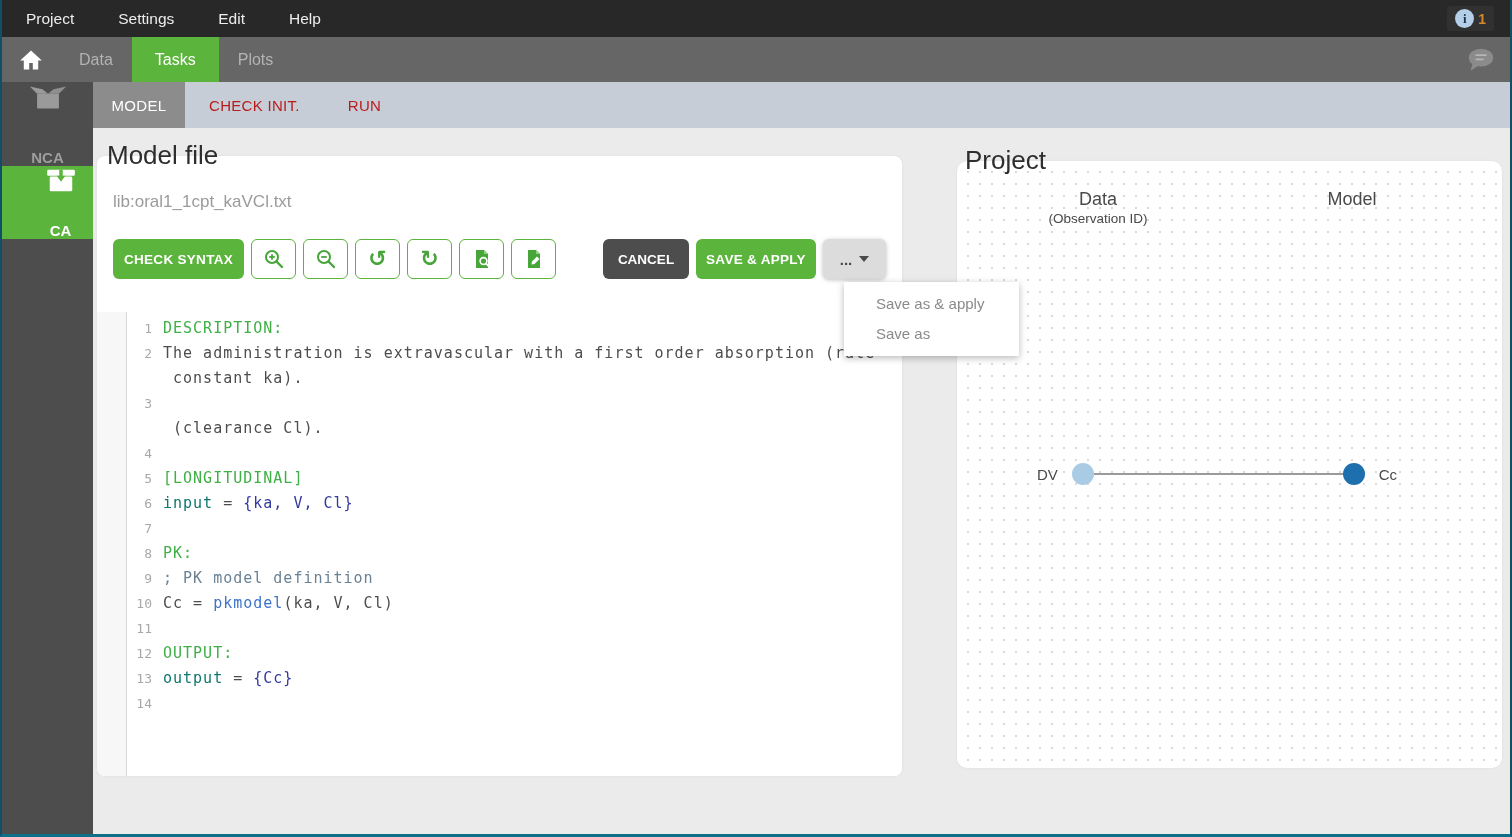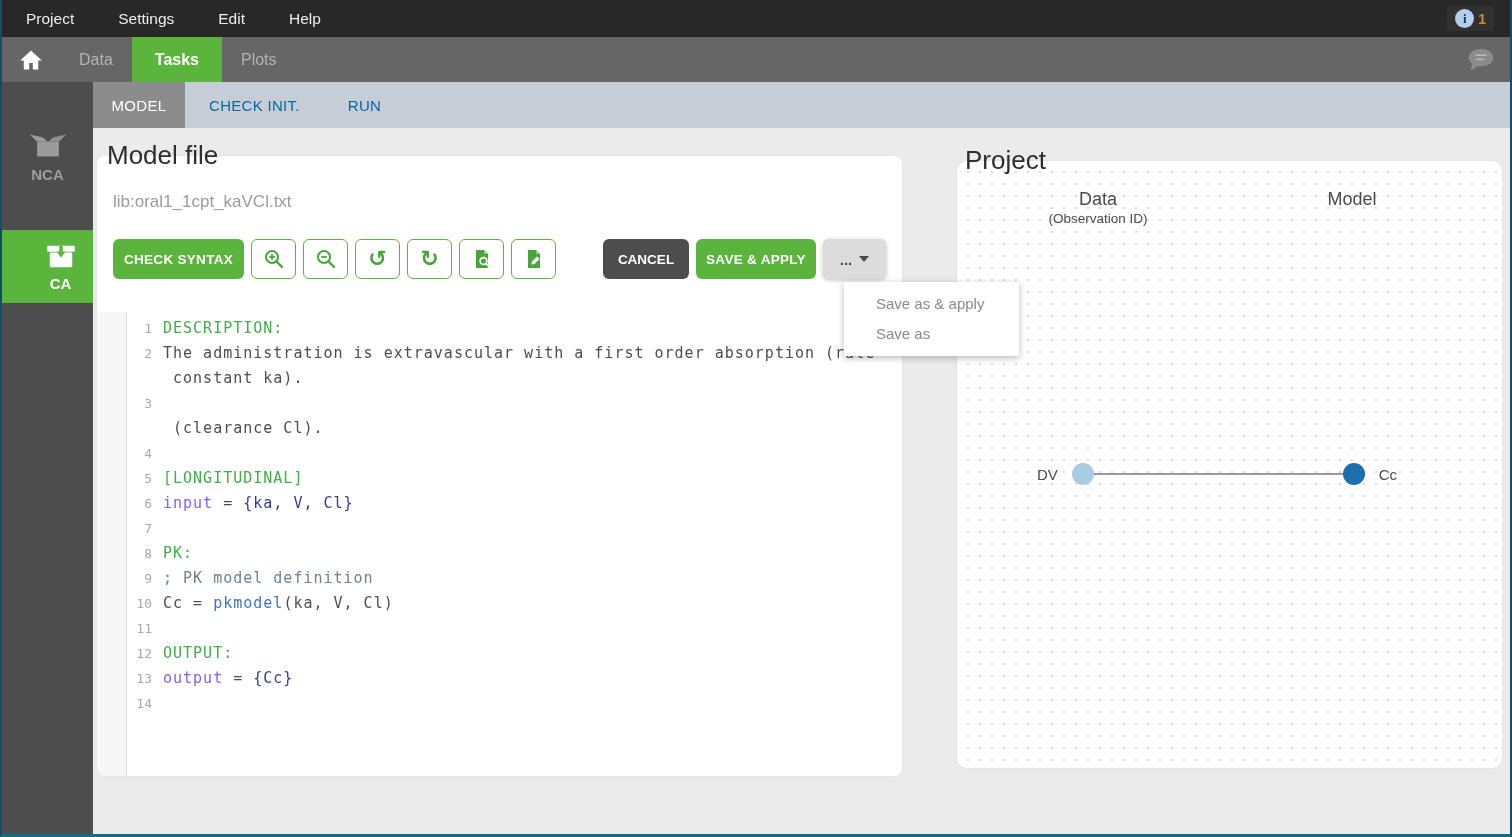--- a/index.html
+++ b/index.html
@@ -27,34 +27,34 @@
                 background:#313131; border-radius:3px; padding:3px 8px; }
   .info-circle { width:19px; height:19px; border-radius:50%; background:#b5cfe9; color:#17324e;
                  font-weight:bold; font-size:13px; font-family:"Liberation Serif", serif;
                  display:flex; align-items:center; justify-content:center; }
   .info-count { color:#d8872b; font-size:14px; font-weight:bold; }
 
   
   .tabbar { height:45px; background:#666666; display:flex; align-items:stretch; flex:none; }
   .home-btn { width:58px; display:flex; align-items:center; justify-content:center; }
   .tab { font-size:16px; color:#b3b3b3; display:flex; align-items:center; padding:0 19px; cursor:default; }
-  .tab.active { background:#5bb53c; color:#fff; font-weight:bold; padding:0 23px; }
+  .tab.active { background:#5bb53c; color:#fff; font-weight:normal; padding:0 23px; }
   .chat-btn { margin-left:auto; width:58px; display:flex; align-items:center; justify-content:center; }
 
   
   .body-row { flex:1; display:flex; min-height:0; }
   .sidebar { width:91px; background:#4d4d4d; flex:none; display:flex; flex-direction:column; }
-  .side-item { height:84px; display:flex; flex-direction:column; align-items:center; justify-content:center; gap:5px; cursor:default;margin-top:32px; }
+  .side-item { height:84px; display:flex; flex-direction:column; align-items:center; justify-content:space-between; gap:5px; cursor:default; }
   .side-item .side-label { font-size:15px; font-weight:bold; color:#9e9e9e; }
   .side-item.active { background:#5bb53c; height:73px;padding-left:26px; }
   .side-item.active .side-label { color:#fff; }
 
   .main { flex:1; display:flex; flex-direction:column; min-width:0; }
   .subtabbar { height:46px; background:#c6cdd7; display:flex; align-items:stretch; flex:none; }
-  .subtab { font-size:15px; color:#0369a1; display:flex; align-items:center; justify-content:center; padding:0 24px; letter-spacing:.3px; cursor:default; }
+  .subtab { font-size:15px; color:#b91c1c; display:flex; align-items:center; justify-content:center; padding:0 24px; letter-spacing:.3px; cursor:default; }
   .subtab.active { background:#8c8c8c; color:#fff; width:92px; padding:0; }
   .content { flex:1; position:relative; background:#ebebeb; min-height:0; }
 
   
   .model-panel { position:absolute; left:4px; top:28px; width:805px; height:620px;
                  background:#fff; border-radius:8px; box-shadow:0 0 3px rgba(0,0,0,.06); }
   .panel-heading { position:absolute; top:-16px; left:10px; font-size:26px; color:#2e2e2e; white-space:nowrap; }
   .lib-path { position:absolute; top:36px; left:16px; font-size:17px; color:#9b9b9b; }
   .toolbar { position:absolute; top:83px; left:16px; right:16px; display:flex; gap:7px; align-items:center; }
   .btn { border:none; border-radius:6px; height:40px; font-family:"Liberation Sans",sans-serif; cursor:pointer; }
@@ -78,21 +78,21 @@
             font-family:"DejaVu Sans Mono", monospace; font-size:15px; overflow:hidden;
             border-bottom-left-radius:8px; border-bottom-right-radius:8px; }
   .gutter { width:30px; background:#f7f7f7; border-right:1px solid #dadada; flex:none; }
   .codearea { flex:1; background:#fff; }
   .ed-row { display:flex; height:25px; line-height:25px; }
   .ed-num { width:30px; margin-left:-31px; flex:none; text-align:right; padding-right:5px; color:#a8a8a8; font-size:13px; }
   .ed-code { white-space:pre; padding-left:6px; letter-spacing:1px; }
   .editor-inner { display:flex; flex-direction:column; padding-top:4px; width:100%; margin-left:31px; }
   .seg-plain   { color:#4d4d4d; }
   .seg-green   { color:#3faf46; }
-  .seg-teal    { color:#8b5cf6; }
+  .seg-teal    { color:#0f766e; }
   .seg-navy    { color:#3339a0; }
   .seg-blue    { color:#3e74c8; }
   .seg-comment { color:#6a8295; }
 
   
   .mapping-panel { position:absolute; left:864px; top:33px; width:545px; height:607px;
                    background:#fff; border-radius:10px; box-shadow:0 0 3px rgba(0,0,0,.06);
                    background-image:radial-gradient(circle, #d9d9d9 1.3px, transparent 1.45px);
                    background-size:12px 12px; background-position:5px 5px; }
   .map-col-header { position:absolute; top:28px; text-align:center; color:#4a4a4a; font-size:18px; }

